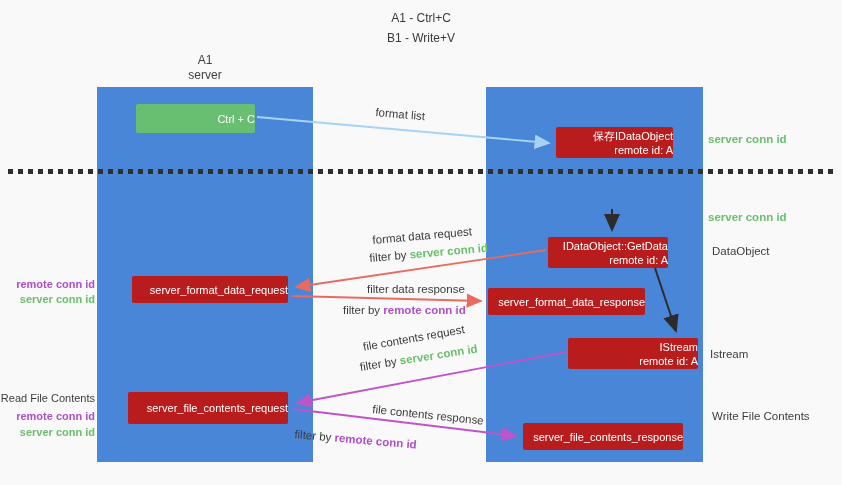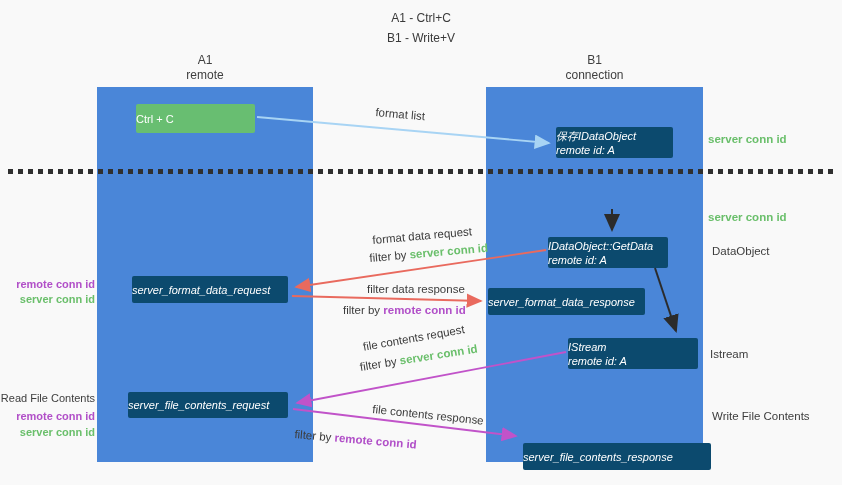--- a/index.html
+++ b/index.html
@@ -15,35 +15,35 @@
   .lane-right { left:486px; top:87px; width:217px; height:375px; }
 
   .lane-header { position:absolute; top:53px; text-align:center; font-size:12px;
                  line-height:15px; color:#3f3f3f; }
   .lane-header.lh-left  { left:97px;  width:216px; }
   .lane-header.lh-right { left:486px; width:217px; }
 
   .dotted { position:absolute; top:169px; left:8px; width:828px; height:5px;
             background:repeating-linear-gradient(to right, #2f2f2f 0 5px, transparent 5px 10px); }
 
-  .node { position:absolute; display:flex; flex-direction:column; align-items:flex-start;
+  .node { position:absolute; display:flex; flex-direction:column; align-items:flex-end;
           justify-content:center; color:#ffffff; font-size:11px; line-height:14px;
           text-align:center; border-radius:2px; }
   .node.green  { background:#68be71; }
-  .node.orange { background:#0c4a6e;font-style:italic; }
+  .node.orange { background:#b91c1c; }
 
   #n-ctrl-c   { left:136px; top:104px; width:119px; height:29px; }
   #n-save     { left:556px; top:127px; width:117px; height:31px; }
   #n-ctrl-v   { left:553px; top:181px; width:119px; height:27px; }
   #n-getdata  { left:548px; top:237px; width:120px; height:31px; }
   #n-freq     { left:132px; top:276px; width:156px; height:27px; }
   #n-fresp    { left:488px; top:288px; width:157px; height:27px; }
   #n-istream  { left:568px; top:338px; width:130px; height:31px; }
-  #n-fcreq    { left:128px; top:392px; width:160px; height:26px; }
-  #n-fcresp   { left:523px; top:423px; width:188px; height:27px;margin-top:20px; }
+  #n-fcreq    { left:128px; top:392px; width:160px; height:32px; }
+  #n-fcresp   { left:523px; top:423px; width:160px; height:27px; }
 
   svg.arrows { position:absolute; left:0; top:0; width:842px; height:485px; pointer-events:none; }
 
   .lbl { position:absolute; font-size:11.5px; color:#3c3c3c; white-space:nowrap; }
   .lbl .key-green  { color:#6abf6b; font-weight:bold; }
   .lbl .key-purple { color:#b14fc8; font-weight:bold; }
 
   #lbl-format-list { left:376px; top:106px; transform:rotate(5deg);  transform-origin:left top; }
   #lbl-fdr         { left:372px; top:234px; transform:rotate(-5deg); transform-origin:left top; }
   #lbl-fdr-filter  { left:369px; top:252px; transform:rotate(-5deg); transform-origin:left top; }
@@ -77,25 +77,21 @@
 
 <div id="canvas">
 
   <div class="title">
     <div>A1 - Ctrl+C</div>
     <div>B1 - Write+V</div>
   </div>
 
   <div class="lane-header lh-left">
     <div>A1</div>
-    <div>remote</div>
-  </div>
-  <div class="lane-header lh-right">
-    <div>B1</div>
-    <div>connection</div>
+    <div>server</div>
   </div>
 
   <div class="lane lane-left"></div>
   <div class="lane lane-right"></div>
 
   <div class="dotted"></div>
 
   <div class="node green" id="n-ctrl-c">
     <span>Ctrl + C</span>
   </div>

